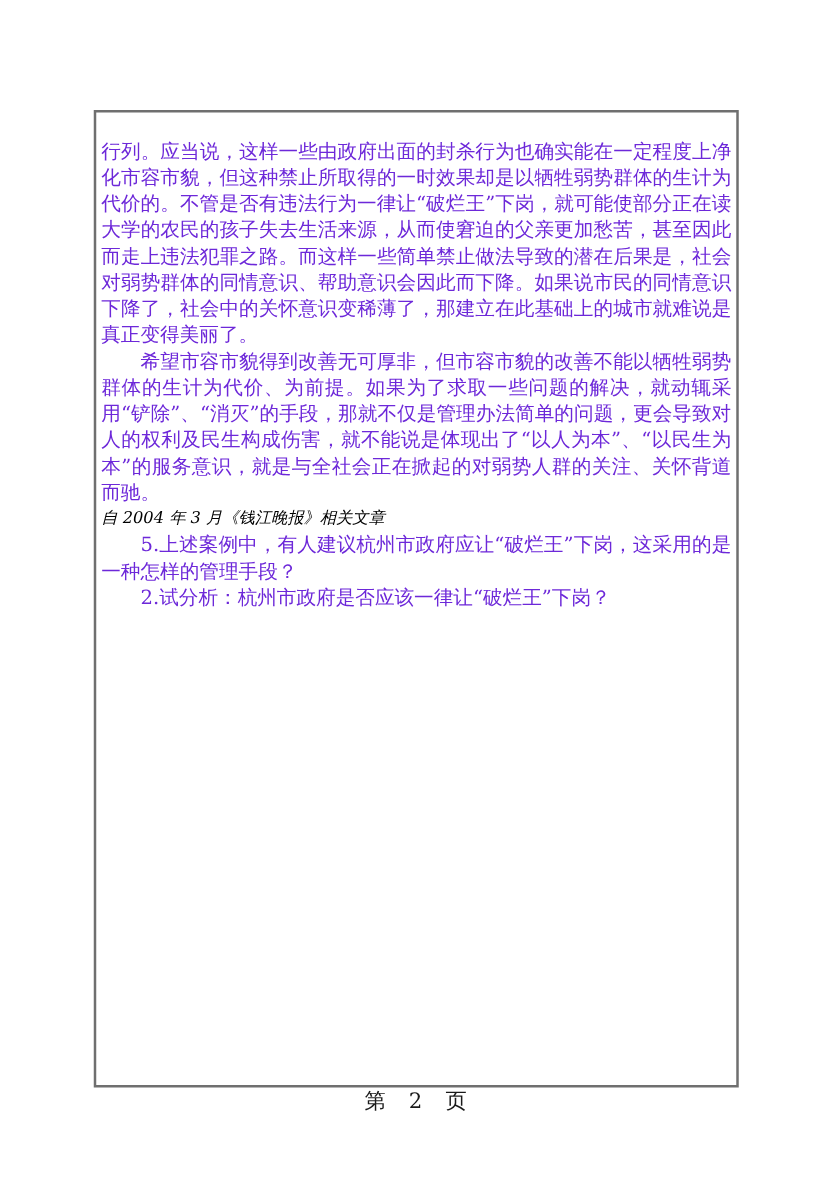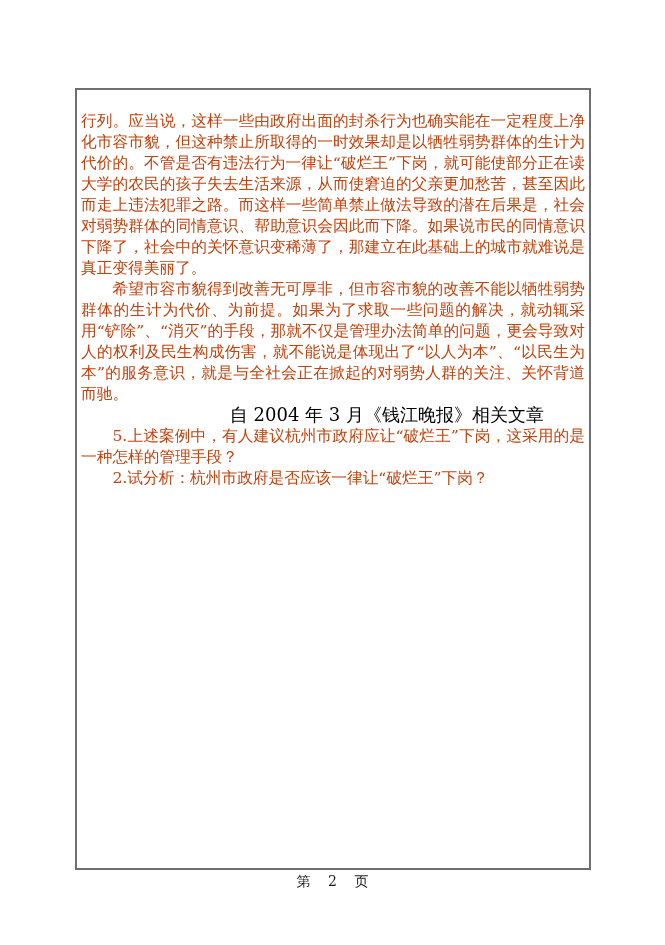--- a/index.html
+++ b/index.html
@@ -29,40 +29,41 @@
     padding: 20px 4px 4px 4px;
     background: #ffffff;
   }
   .para {
     margin: 0;
     font-size: 15.7px;
     line-height: 21px;
     text-align: justify;
     text-justify: inter-ideograph;
     letter-spacing: 0;
-    color: #c2410c;
+    color: #6d28d9;
   }
   .indent {
     text-indent: 2em;
   }
   .attribution {
     margin: 0;
-    font-size: 18px;
+    font-size: 13px;
     line-height: 21px;
-    text-align: right;
+    text-align: left;
     padding-right: 41px;
     color: #000000;
+    font-style: italic;
   }
   .footer {
     position: absolute;
     left: 0;
     top: 872px;
     width: 100%;
     text-align: center;
-    font-size: 14px;
+    font-size: 17px;
     line-height: 18px;
     word-spacing: 13px;
     color: #1a1a1a;
   }
 </style>
 </head>
 <body>
 
 <div class="page">
 

